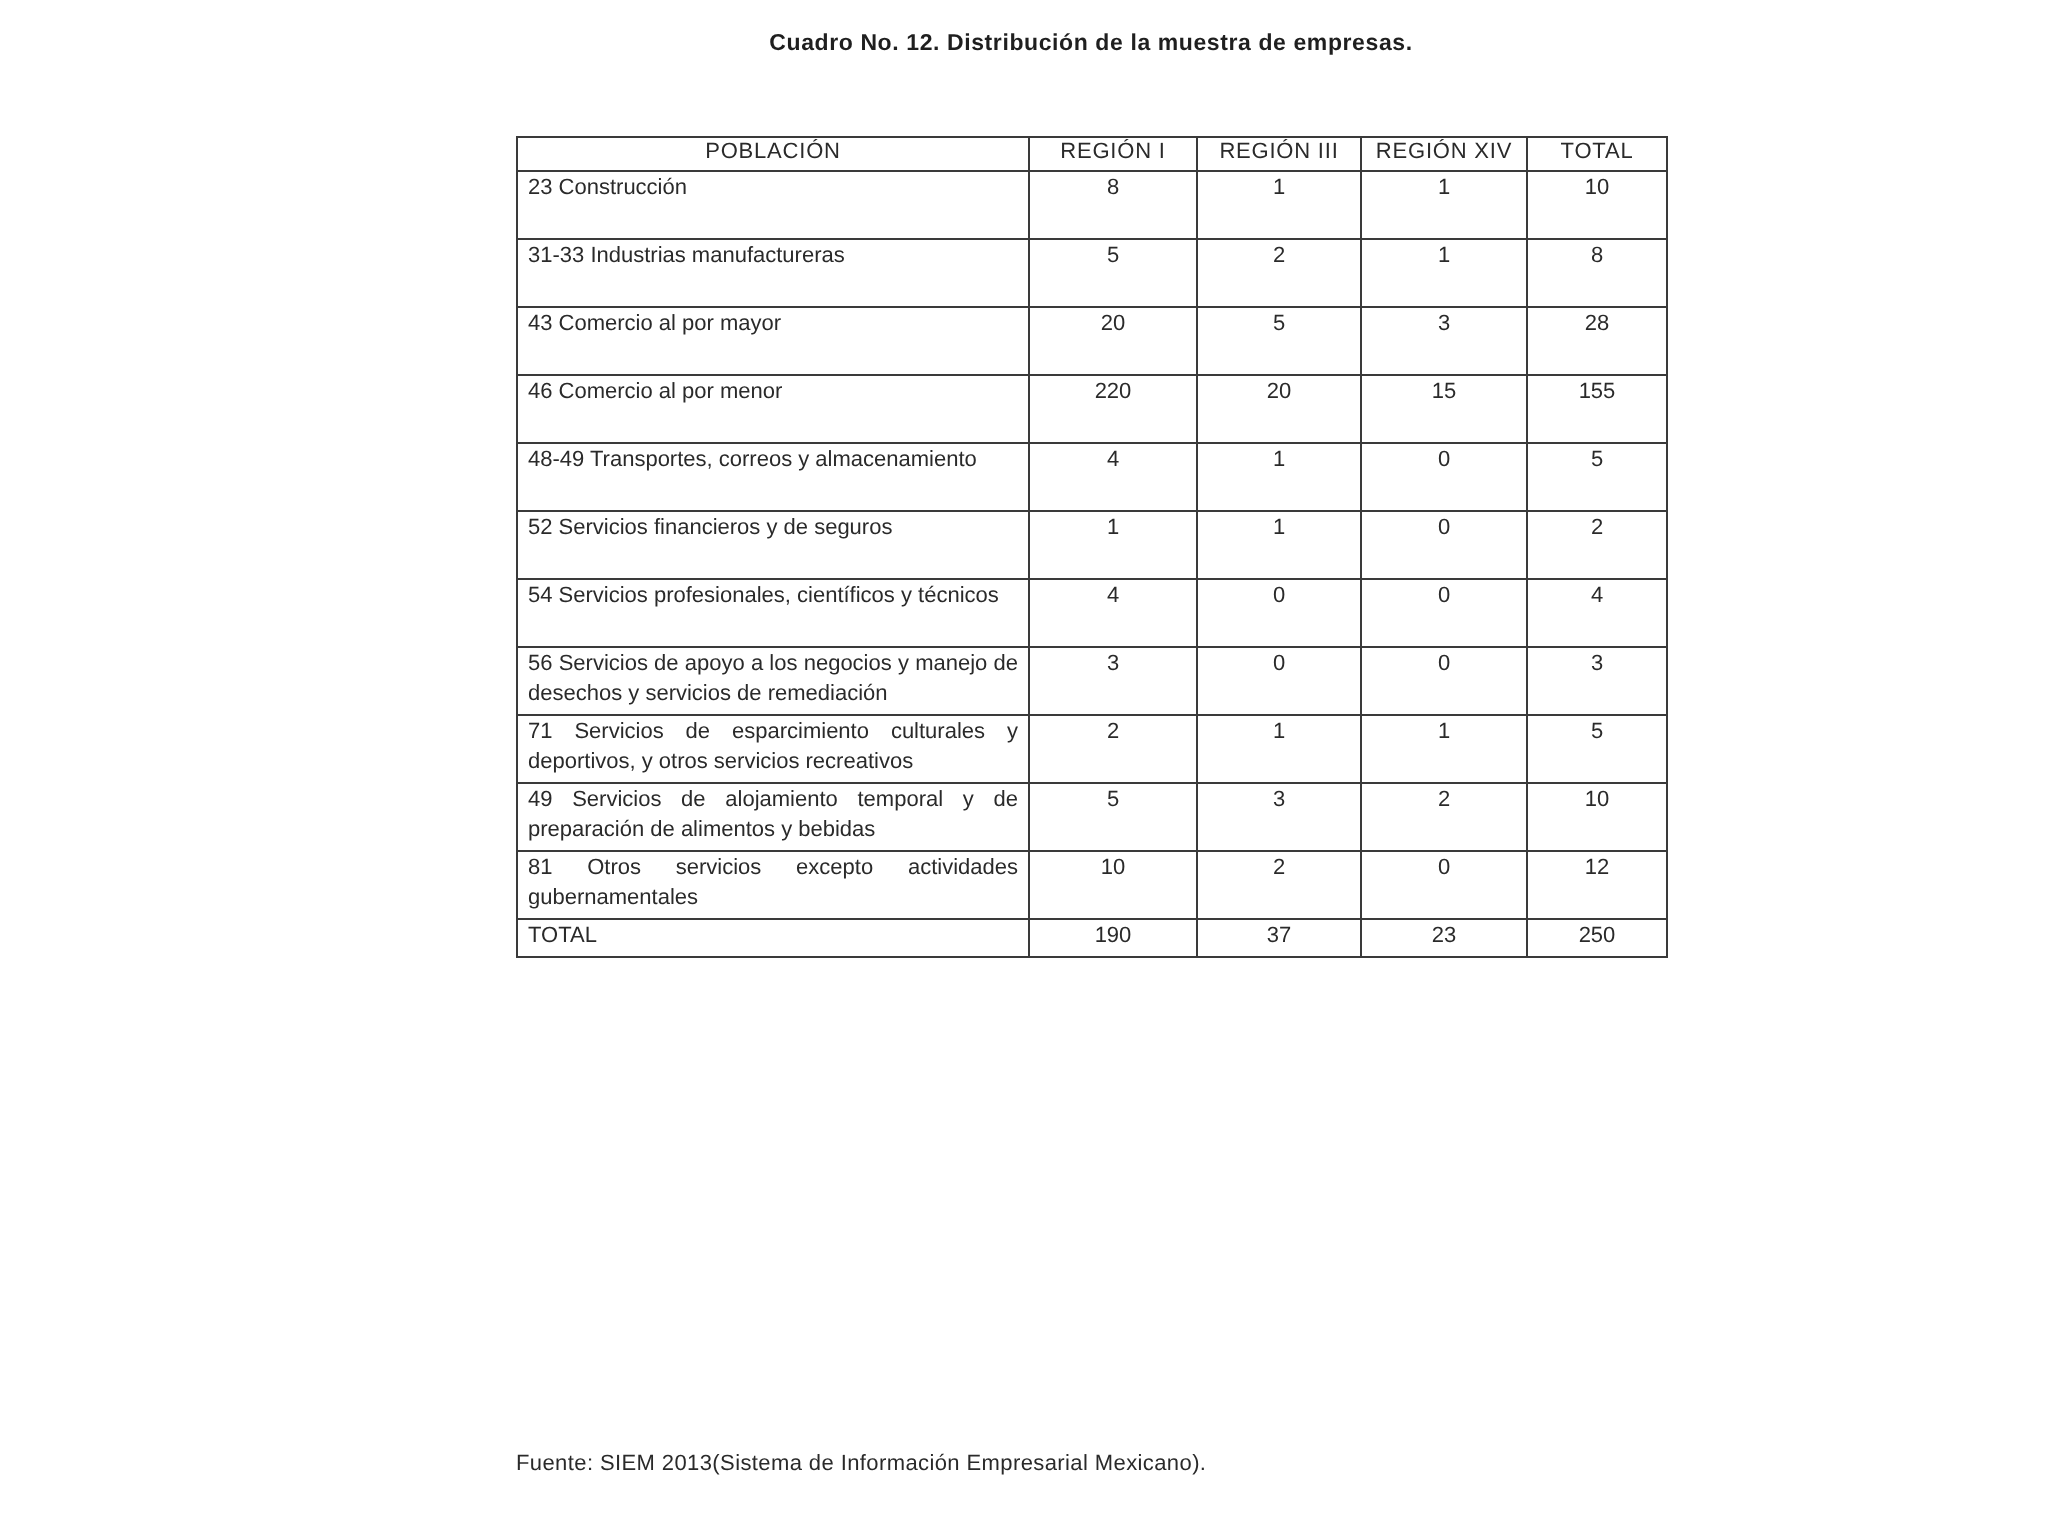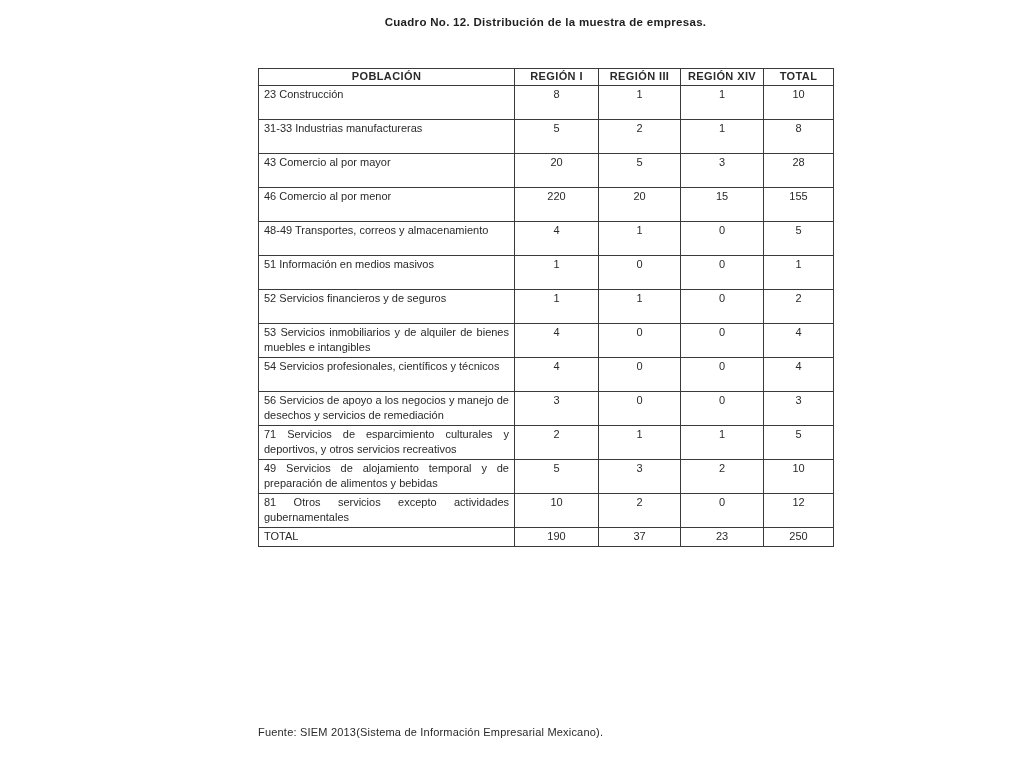--- a/index.html
+++ b/index.html
@@ -39,21 +39,21 @@
   }
   table.data-table th,
   table.data-table td {
     border: 1px solid #3a3a3a;
     padding: 1px 5px 2px 5px;
     vertical-align: top;
     line-height: 15px;
     overflow: hidden;
   }
   table.data-table th {
-    font-weight: bold;
+    font-weight: normal;
     text-align: center;
     height: 14px;
     letter-spacing: 0.4px;
     padding-top: 0;
     padding-bottom: 1px;
   }
   table.data-table td.label-cell {
     text-align: justify;
   }
   table.data-table td.num-cell {
@@ -128,39 +128,25 @@
           <td class="num-cell">155</td>
         </tr>
         <tr class="body-row">
           <td class="label-cell">48-49 Transportes, correos y almacenamiento</td>
           <td class="num-cell">4</td>
           <td class="num-cell">1</td>
           <td class="num-cell">0</td>
           <td class="num-cell">5</td>
         </tr>
         <tr class="body-row">
-          <td class="label-cell">51 Información en medios masivos</td>
-          <td class="num-cell">1</td>
-          <td class="num-cell">0</td>
-          <td class="num-cell">0</td>
-          <td class="num-cell">1</td>
-        </tr>
-        <tr class="body-row">
           <td class="label-cell">52 Servicios financieros y de seguros</td>
           <td class="num-cell">1</td>
           <td class="num-cell">1</td>
           <td class="num-cell">0</td>
           <td class="num-cell">2</td>
-        </tr>
-        <tr class="body-row">
-          <td class="label-cell">53 Servicios inmobiliarios y de alquiler de bienes muebles e intangibles</td>
-          <td class="num-cell">4</td>
-          <td class="num-cell">0</td>
-          <td class="num-cell">0</td>
-          <td class="num-cell">4</td>
         </tr>
         <tr class="body-row">
           <td class="label-cell">54 Servicios profesionales, científicos y técnicos</td>
           <td class="num-cell">4</td>
           <td class="num-cell">0</td>
           <td class="num-cell">0</td>
           <td class="num-cell">4</td>
         </tr>
         <tr class="body-row">
           <td class="label-cell">56 Servicios de apoyo a los negocios y manejo de desechos y servicios de remediación</td>

